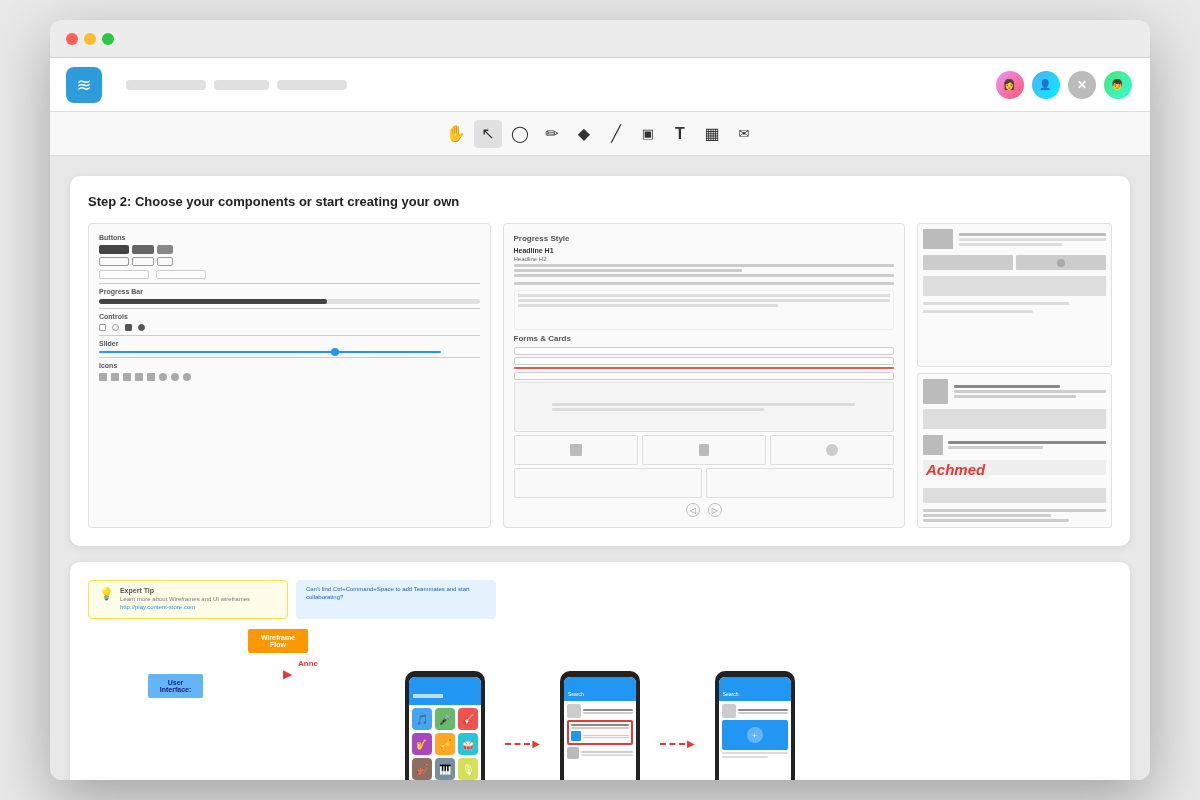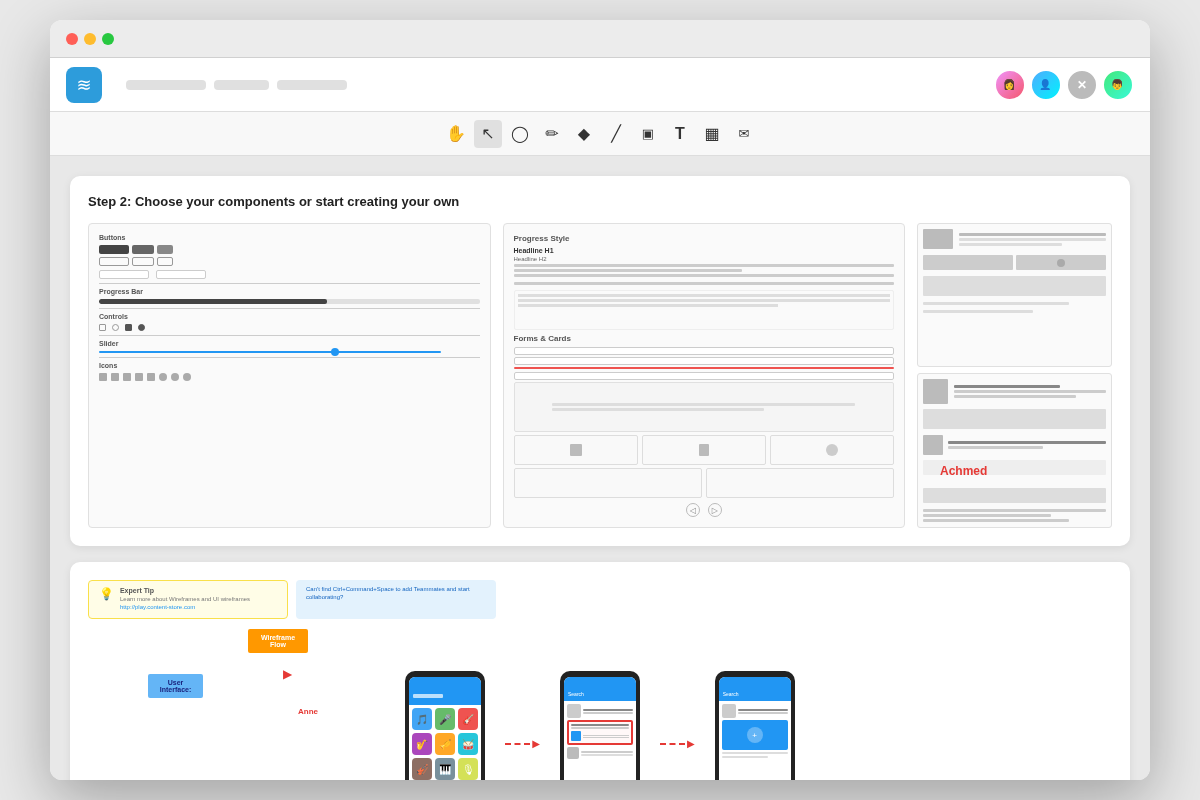--- a/index.html
+++ b/index.html
@@ -263,21 +263,20 @@
       left: 60px;
       width: 55px;
     }
     .label-anne {
       position: absolute;
       top: 30px;
       left: 210px;
       font-size: 8px;
       color: #e53935;
       font-weight: 600;
-      margin-top: 48px;
     }
     .phone-devices {
       display: flex;
       align-items: center;
       gap: 20px;
       justify-content: center;
       margin-top: 10px;
     }
     .phone {
       width: 80px;
@@ -546,21 +545,21 @@
               <div style="flex:1;padding-left:3px;display:flex;flex-direction:column;gap:2px;">
                 <div style="height:3px;background:#888;border-radius:1px;"></div>
                 <div style="height:3px;background:#ccc;border-radius:1px;width:60%;"></div>
               </div>
             </div>
 
             <div style="position:relative;">
               <div style="display:flex;gap:3px;">
                 <div style="flex:1;height:15px;background:#eee;border-radius:1px;"></div>
               </div>
-              <div style="position:absolute;bottom:-3px;left:17px;font-size:12px;font-weight:700;color:#e53935;">Achmed</div>
+              <div style="position:absolute;bottom:-3px;left:3px;font-size:15px;font-weight:700;color:#e53935;font-style:italic;">Achmed</div>
             </div>
             <div style="height:15px;background:#ddd;border-radius:1px;margin-top:10px;"></div>
             <div style="display:flex;flex-direction:column;gap:2px;margin-top:3px;">
               <div style="height:3px;background:#ccc;border-radius:1px;"></div>
               <div style="height:3px;background:#ccc;border-radius:1px;width:70%;"></div>
               <div style="height:3px;background:#ccc;border-radius:1px;width:80%;"></div>
             </div>
           </div>
         </div>
 

